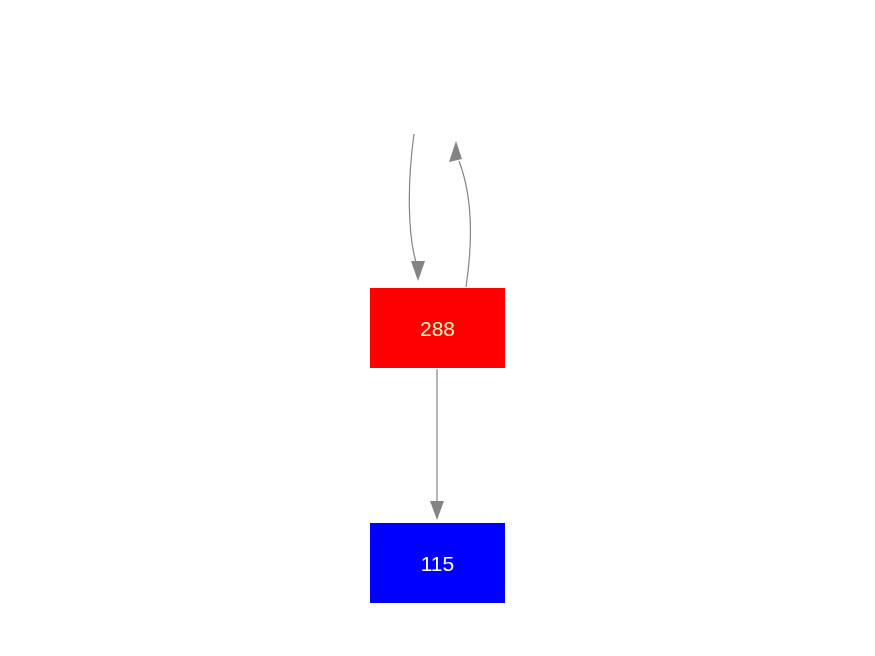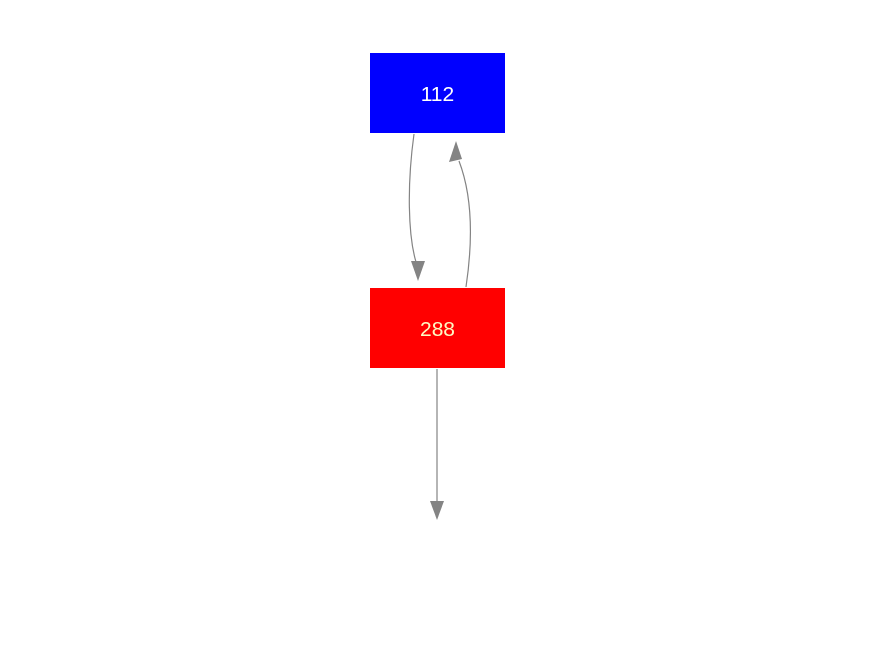--- a/index.html
+++ b/index.html
@@ -61,22 +61,22 @@
       <path class="edge-path" d="M 466 287 C 473 240, 472 195, 459 161" style="stroke: rgb(132, 132, 132);"></path>
       <polygon points="456,141 449,162 462,159" style="fill: rgb(132, 132, 132);"></polygon>
     </g>
 
     <g>
       <path class="edge-path" d="M 437 369 L 437 502" style="stroke: rgb(132, 132, 132);"></path>
       <polygon points="437,520 430,501 444,501" style="fill: rgb(132, 132, 132);"></polygon>
     </g>
   </svg>
 
-  <div class="node node-top" style="background: rgb(0, 0, 255);">
-    <span class="node-label" style="color: rgb(255, 255, 255);">112</span>
-  </div>
 
   <div class="node node-middle" style="background: rgb(255, 0, 0);">
     <span class="node-label" style="color: #fef9c3;">288</span>
   </div>
 
+  <div class="node node-bottom" style="background: rgb(0, 0, 255);">
+    <span class="node-label" style="color: rgb(255, 255, 255);">115</span>
+  </div>
 
 </div>
 
 </body></html>

